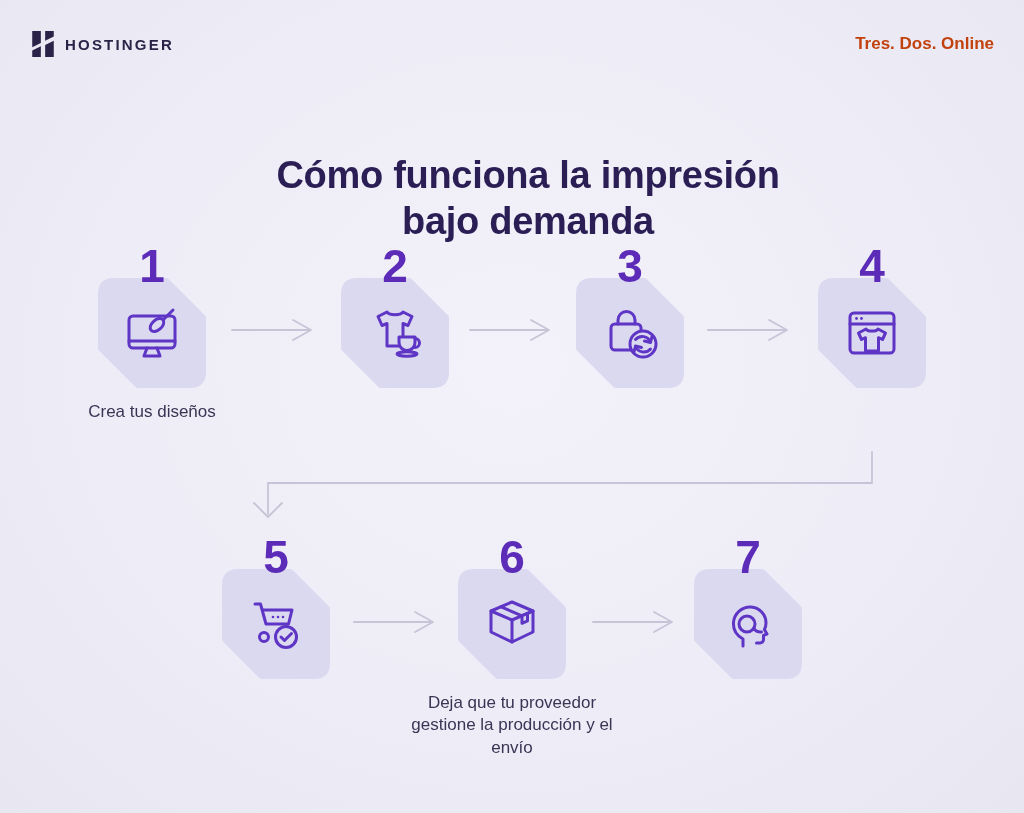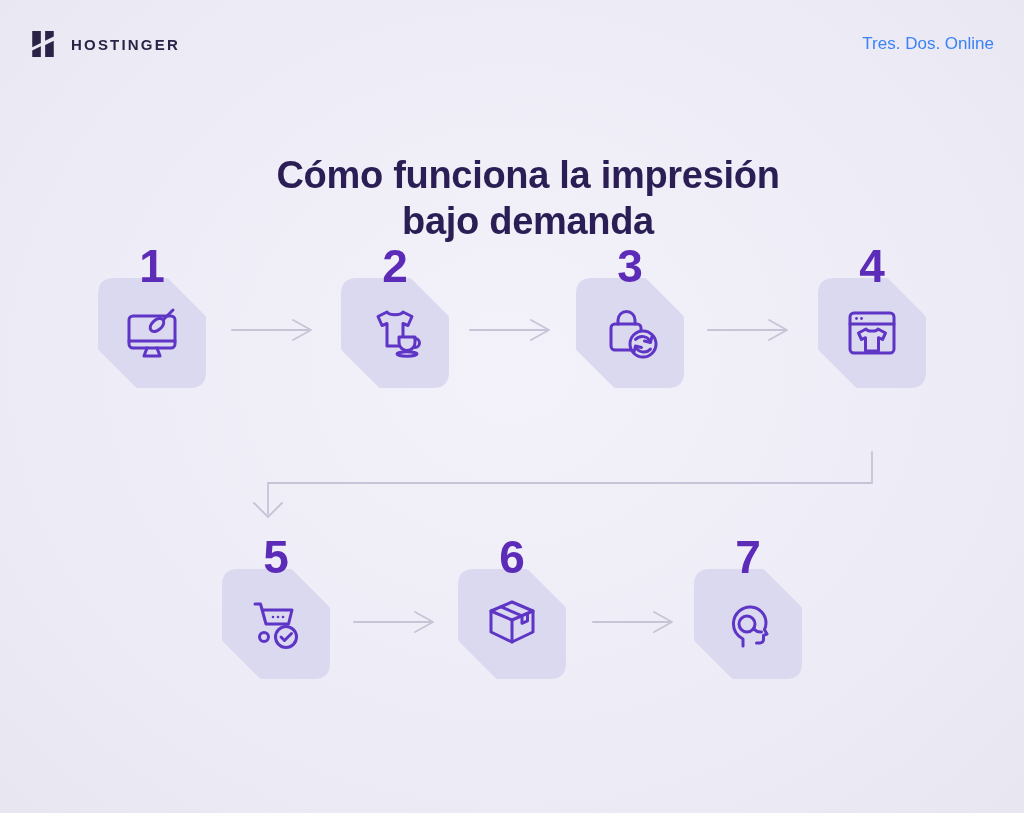--- a/index.html
+++ b/index.html
@@ -8,24 +8,24 @@
     --arrow:#c6c4d6; --logo:#2a2347;
   }
   *{margin:0;padding:0;box-sizing:border-box;}
   html,body{width:1024px;height:813px;}
   body{
     font-family:"Liberation Sans","DejaVu Sans",sans-serif;
     background:radial-gradient(ellipse at 50% 45%, #f3f2fa 0%, var(--background) 55%, #e7e6f1 100%);
     position:relative;overflow:hidden;color:var(--body-text);
   }
   .header{position:absolute;left:30px;top:30px;right:30px;display:flex;justify-content:space-between;align-items:center;}
-  .brand{display:flex;align-items:center;gap:15px;}
+  .brand{display:flex;align-items:center;gap:9px;}
   .brand svg{display:block;}
   .brand-name{font-size:15px;font-weight:700;letter-spacing:2.2px;color:var(--logo);}
-  .tagline{font-size:17px;color:#3b82f6;}
+  .tagline{font-size:17px;color:#c2410c;font-weight:bold;}
   .title{position:absolute;top:112px;left:16px;width:1024px;text-align:center;
     font-size:38px;line-height:46px;font-weight:700;color:var(--title-text);letter-spacing:-0.3px;margin-top:40px;}
   .step{position:absolute;width:230px;display:flex;flex-direction:column;align-items:center;}
   .step-number{font-size:46px;line-height:46px;font-weight:700;color:var(--number);margin-bottom:-11px;position:relative;z-index:2;}
   .tile{position:relative;width:108px;height:110px;}
   .tile .shape{position:absolute;left:0;top:0;}
   .tile .shape path{fill:var(--tile);stroke:var(--tile);stroke-width:8;stroke-linejoin:round;}
   .tile .icon{position:absolute;left:50%;top:50%;transform:translate(-50%,-50%);}
   .icon *{fill:none;stroke:var(--icon-stroke);stroke-width:3;stroke-linecap:round;stroke-linejoin:round;}
   .icon .occ{fill:var(--tile);}
@@ -93,20 +93,21 @@
       <path d="M16 4 H68 L104 40 V94 Q104 106 92 106 H40 L4 70 V16 Q4 4 16 4 Z"></path>
     </svg>
     <svg class="icon" width="64" height="64" viewBox="0 0 64 64" aria-label="monitor-paintbrush">
       <rect x="9" y="15" width="46" height="32" rx="4"></rect>
       <line x1="9" y1="40" x2="55" y2="40"></line>
       <path d="M27 47 L24 55 H40 L37 47"></path>
       <ellipse class="occ" cx="37" cy="24" rx="8" ry="5" transform="rotate(-42 37 24)"></ellipse>
       <line x1="44" y1="18" x2="53" y2="9"></line>
     </svg>
   </div>
+  <div class="step-label">Crea tus diseños</div>
 </div>
 
 <div class="step" style="left:280px;top:243px">
   <div class="step-number">2</div>
   <div class="tile">
     <svg class="shape" width="108" height="110" viewBox="0 0 108 110">
       <path d="M16 4 H68 L104 40 V94 Q104 106 92 106 H40 L4 70 V16 Q4 4 16 4 Z"></path>
     </svg>
     <svg class="icon" width="64" height="64" viewBox="0 0 64 64" aria-label="tshirt-mug">
       <path d="M24 11 c2 3.5 14 3.5 16 0 l9 4.5 -4 9 -5 -2 V45 H24 V22.5 l-5 2 -4 -9 z"></path>
@@ -177,20 +178,21 @@
       <path d="M16 4 H68 L104 40 V94 Q104 106 92 106 H40 L4 70 V16 Q4 4 16 4 Z"></path>
     </svg>
     <svg class="icon" width="64" height="64" viewBox="0 0 64 64" aria-label="package-box">
       <path d="M32 10 L53 19 V40 L32 50 L11 40 V19 Z"></path>
       <path d="M11 19 L32 28 L53 19"></path>
       <line x1="32" y1="28" x2="32" y2="50"></line>
       <path d="M21 14.8 L42 23.8"></path>
       <path class="occ" d="M42 23.8 v7.5 l5.5 -2.4 v-7.5 z"></path>
     </svg>
   </div>
+  <div class="step-label">Deja que tu proveedor gestione la producción y el envío</div>
 </div>
 
 <div class="step" style="left:633px;top:534px">
   <div class="step-number">7</div>
   <div class="tile">
     <svg class="shape" width="108" height="110" viewBox="0 0 108 110">
       <path d="M16 4 H68 L104 40 V94 Q104 106 92 106 H40 L4 70 V16 Q4 4 16 4 Z"></path>
     </svg>
     <svg class="icon" width="64" height="64" viewBox="0 0 64 64" aria-label="headset-support">
       <path d="M27 54 v-7 c-6.5 -3.5 -10 -9.5 -9.5 -16.5 C18.3 21.5 26 14.5 35 15 c8.5 .5 15 7.5 15 16 c0 2.6 -.6 4.6 -1.6 6.6 l2.6 4.4 -3.5 1.3 v4.2 c0 2 -1.5 3.5 -3.5 3.5 h-3.5"></path>

